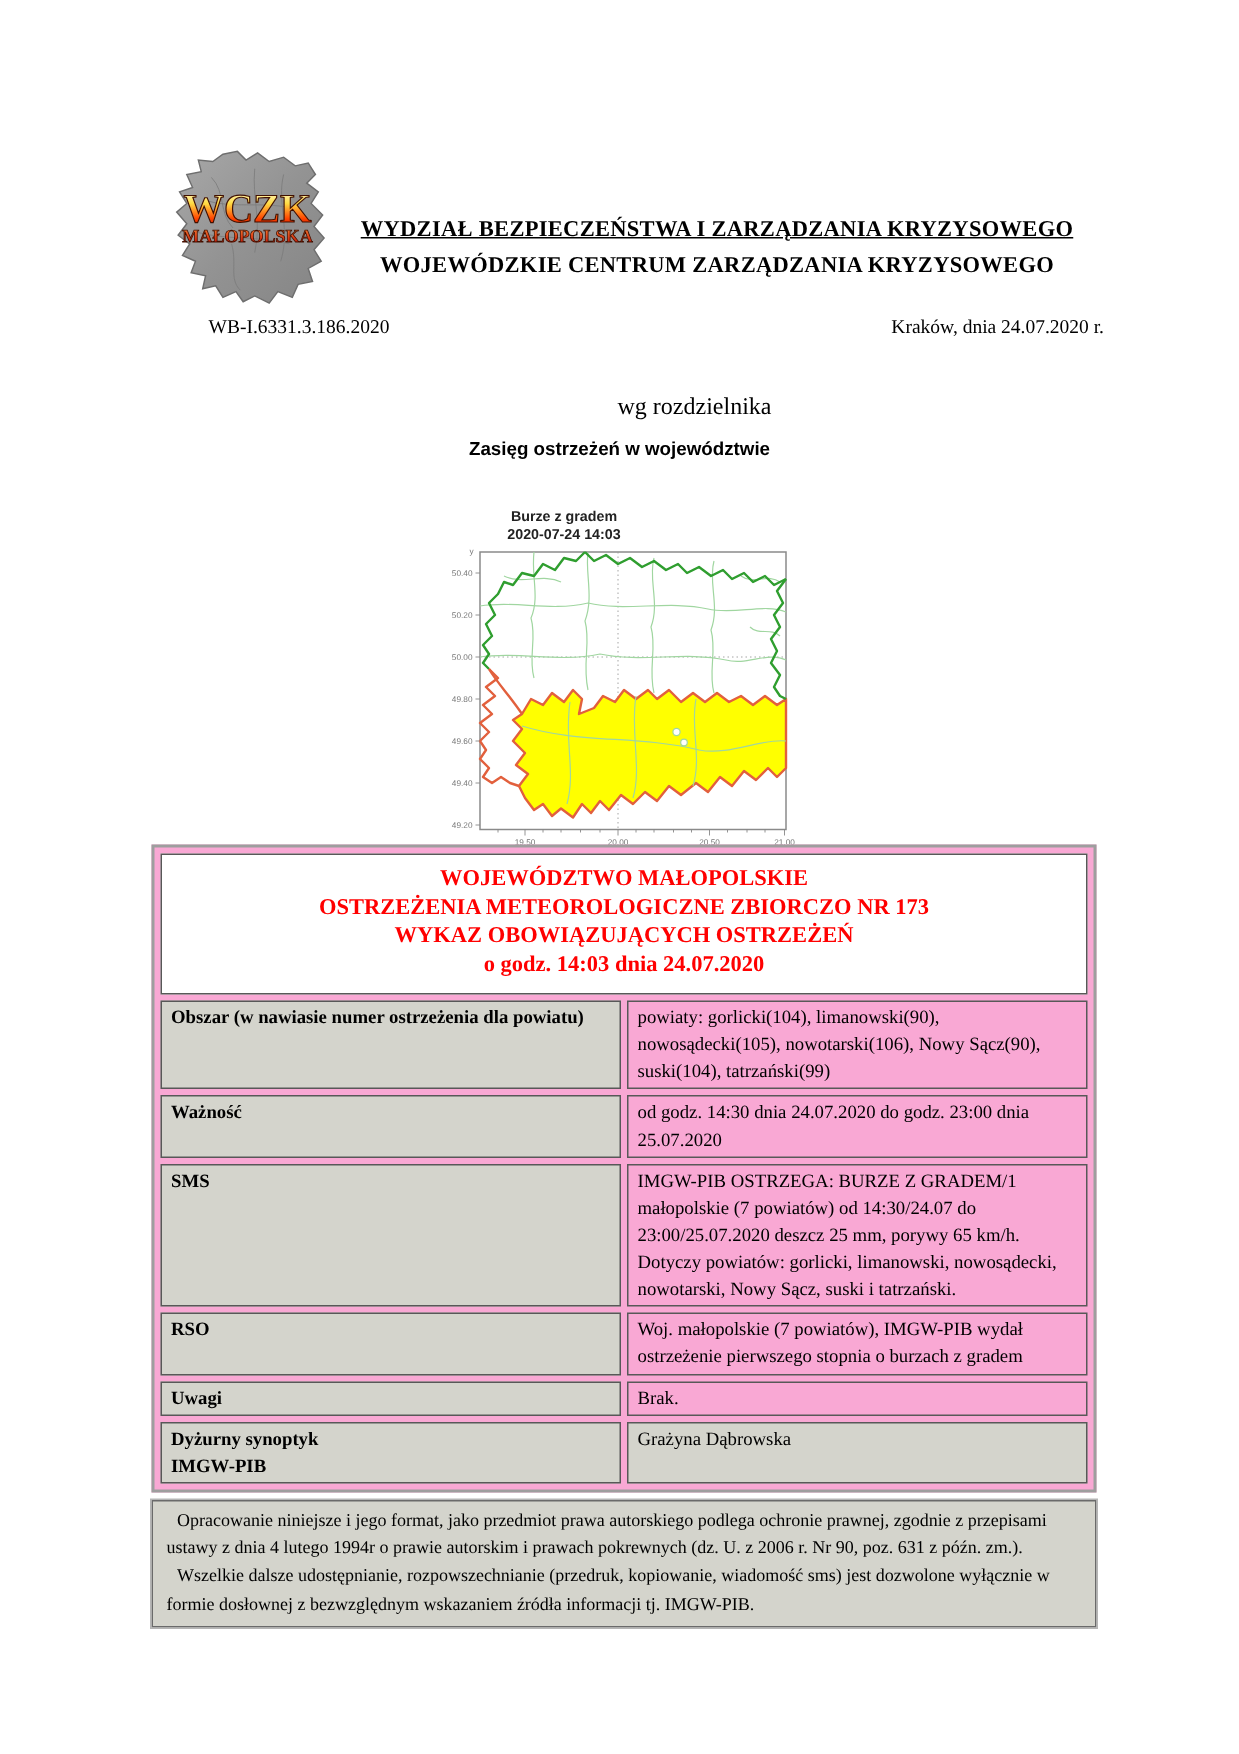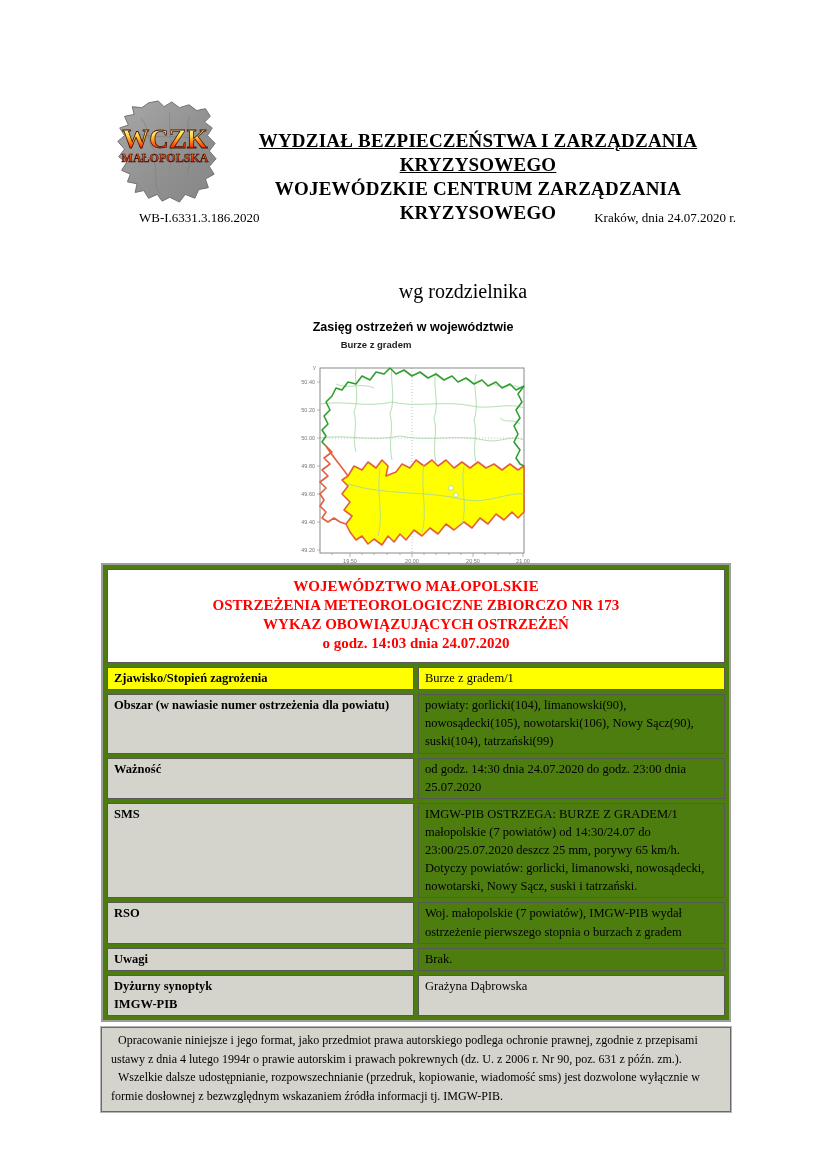--- a/index.html
+++ b/index.html
@@ -2,39 +2,39 @@
 <html lang="pl"><head>
 <meta charset="utf-8">
 <style>
   html,body{margin:0;padding:0;background:#fff;}
   .page{position:relative;width:826px;height:1169px;background:#fff;overflow:hidden;
         font-family:"Liberation Serif",serif;color:#000;}
   .abs{position:absolute;}
 
   
   .logo{left:112px;top:97px;width:106px;height:110px;}
-  .dept{left:224px;top:129px;width:508px;text-align:center;
-        font-weight:bold;font-size:19px;line-height:24px;letter-spacing:.2px;}
+  .dept{left:224px;top:141px;width:508px;text-align:center;
+        font-weight:bold;font-size:15px;line-height:24px;letter-spacing:.2px;}
   .dept .l1{text-decoration:underline;}
   .refrow{left:139px;top:210px;width:597px;display:flex;justify-content:space-between;
           font-size:13px;}
-  .distribution{left:100px;top:280px;width:726px;text-align:center;font-size:20px;}
+  .distribution{left:100px;top:263px;width:726px;text-align:center;font-size:16px;}
 
   
-  .map-heading{left:0;top:320px;width:826px;text-align:center;
+  .map-heading{left:0;top:292px;width:826px;text-align:center;
                font-family:"Liberation Sans",sans-serif;font-weight:bold;font-size:12.5px;}
   .map-title{left:0;top:339px;width:752px;text-align:center;color:#222;
              font-family:"Liberation Sans",sans-serif;font-weight:bold;font-size:9.5px;line-height:12px;}
   .mapsvg{left:296px;top:364px;width:240px;height:200px;}
   .tick{font-family:"Liberation Sans",sans-serif;font-size:5.5px;fill:#777;}
 
   
   .wblock{left:101px;top:563px;width:630px;}
   table.wtable{border-collapse:separate;border-spacing:4px;border:2px solid #9e9e9e;
-               width:630px;background:#4d7c0f;table-layout:fixed;}
+               width:630px;background:#f9a8d4;table-layout:fixed;}
   .wtable td{border:1px solid #585858;padding:1px 6px 2px 6px;vertical-align:top;
              font-size:12.5px;line-height:1.45;word-wrap:break-word;}
   td.lbl{width:154px;font-weight:bold;background:#d4d4cc;white-space:pre-line;}
   tr.hl td{background:#ffff00;}
   tr.gray td{background:#d4d4cc;margin-left:47px;}
   td.title-cell{text-align:center;color:#f00;font-weight:bold;font-size:15px;
                 line-height:19px;padding:7px 4px 9px 4px;background:#fff;}
   .wfooter{margin-top:5px;border:1px solid #6a6a6a;outline:1px solid #b5b5b5;
            background:#d4d4cc;padding:3px 9px 6px 9px;font-size:12px;line-height:1.55;}
   .wfooter p{margin:0;text-indent:7px;}
@@ -84,20 +84,21 @@
     <span>WB-I.6331.3.186.2020</span>
     <span>Kraków, dnia 24.07.2020 r.</span>
   </div>
 
   <div class="abs distribution">wg rozdzielnika</div>
 
   <div class="abs map-heading">Zasięg ostrzeżeń w województwie</div>
 
   <div class="abs map-title">
     <div>Burze z gradem</div>
+    <div>2020-07-24 14:03</div>
   </div>
 
   <svg class="abs mapsvg" viewBox="0 0 240 200">
 
     <rect x="24" y="4" width="204" height="185" fill="#ffffff" stroke="#8a8a8a" stroke-width="1"></rect>
     <text class="tick" x="17" y="5">y</text>
 
     <g stroke="#9a9a9a" stroke-width="0.6" stroke-dasharray="1,2">
       <line x1="24" y1="74" x2="228" y2="74"></line>
       <line x1="116" y1="4" x2="116" y2="189"></line>
@@ -183,24 +184,20 @@
     <table class="wtable">
       <tbody>
           <tr>
         <td class="title-cell" colspan="2">
           <div>WOJEWÓDZTWO MAŁOPOLSKIE</div>
           <div>OSTRZEŻENIA METEOROLOGICZNE ZBIORCZO NR 173</div>
           <div>WYKAZ OBOWIĄZUJĄCYCH OSTRZEŻEŃ</div>
           <div>o godz. 14:03 dnia 24.07.2020</div>
         </td>
       </tr>
-      <tr class="hl">
-        <td class="lbl">Zjawisko/Stopień zagrożenia</td>
-        <td class="val">Burze z gradem/1</td>
-      </tr>
       <tr>
         <td class="lbl">Obszar (w nawiasie numer ostrzeżenia dla powiatu)</td>
         <td class="val">powiaty: gorlicki(104), limanowski(90), nowosądecki(105), nowotarski(106), Nowy Sącz(90), suski(104), tatrzański(99)</td>
       </tr>
       <tr>
         <td class="lbl">Ważność</td>
         <td class="val">od godz. 14:30 dnia 24.07.2020 do godz. 23:00 dnia 25.07.2020</td>
       </tr>
       <tr>
         <td class="lbl">SMS</td>

